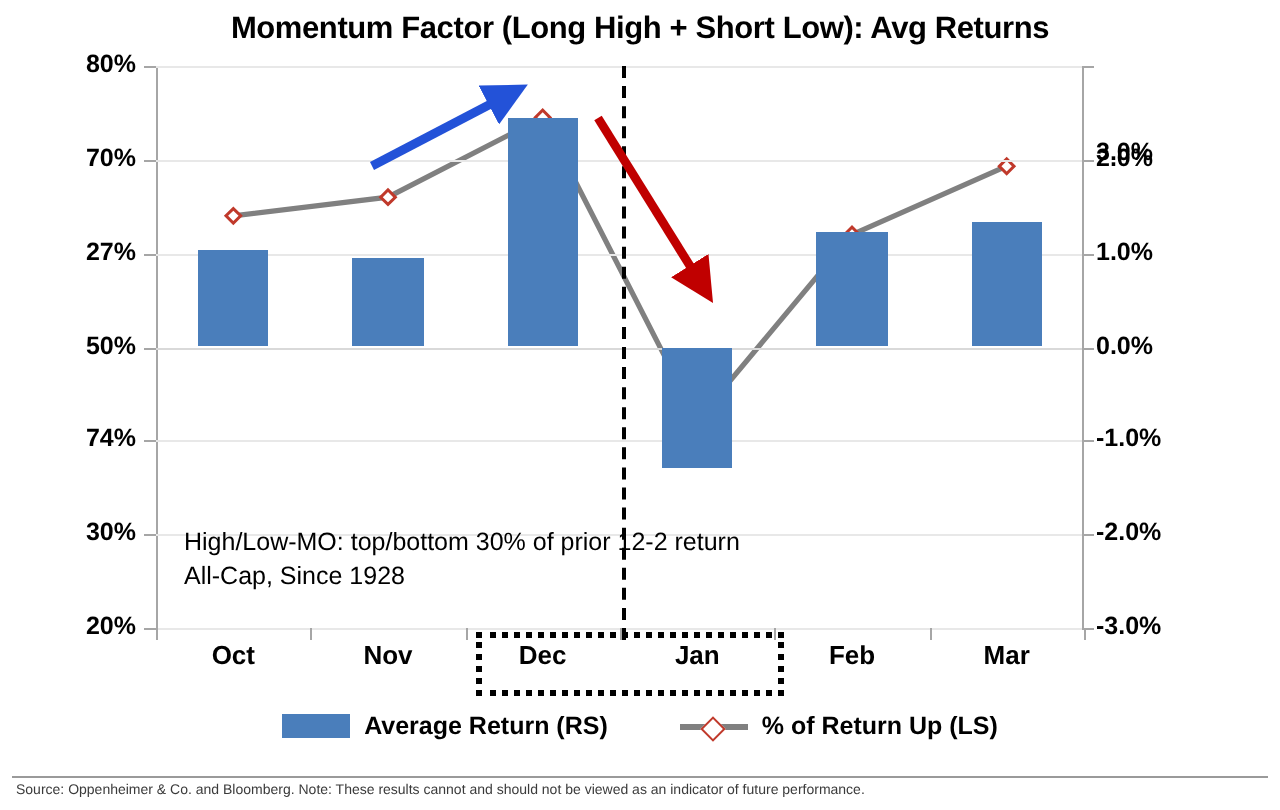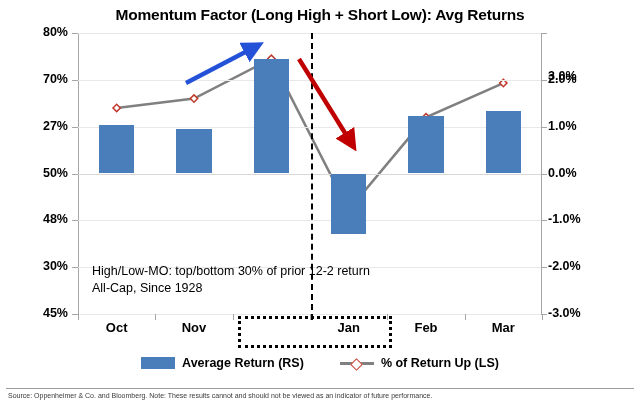--- a/index.html
+++ b/index.html
@@ -184,32 +184,33 @@
       <span class="legend-line">
         <span class="legend-diamond"></span>
       </span>
       <span class="legend-label">% of Return Up (LS)</span>
     </div>
   </div>
 
   <div class="footer-rule"></div>
   <div class="footer-text">Source: Oppenheimer &amp; Co. and Bloomberg.  Note: These results cannot and should not be viewed as an indicator of future performance.</div>
 
-<div class="ylab left" style="top: 306px;">45%</div>
+<div class="ylab left" style="top: 306px;">20%</div>
     <div class="ylab right" style="top: 306px;">-3.0%</div>
     <div class="ylab left" style="top: 259.167px;">30%</div>
     <div class="ylab right" style="top: 259.167px;">-2.0%</div>
-    <div class="ylab left" style="top: 212.333px;">48%</div>
+    <div class="ylab left" style="top: 212.333px;">74%</div>
     <div class="ylab right" style="top: 212.333px;">-1.0%</div>
     <div class="ylab left" style="top: 165.5px;">50%</div>
     <div class="ylab right" style="top: 165.5px;">0.0%</div>
     <div class="ylab left" style="top: 118.667px;">27%</div>
     <div class="ylab right" style="top: 118.667px;">1.0%</div>
     <div class="ylab left" style="top: 71.8333px;">70%</div>
     <div class="ylab right" style="top: 71.8333px;">2.0%</div>
     <div class="ylab left" style="top: 25px;">80%</div>
     <div class="ylab right" style="top: 25px; margin-top: 44px;">3.0%</div>
     <div class="xlab" style="left: 78.6667px;">Oct</div>
     <div class="xlab" style="left: 156px;">Nov</div>
+    <div class="xlab" style="left: 233.333px;">Dec</div>
     <div class="xlab" style="left: 310.667px;">Jan</div>
     <div class="xlab" style="left: 388px;">Feb</div>
     <div class="xlab" style="left: 465.333px;">Mar</div>
   </div>
 
 </body></html>

